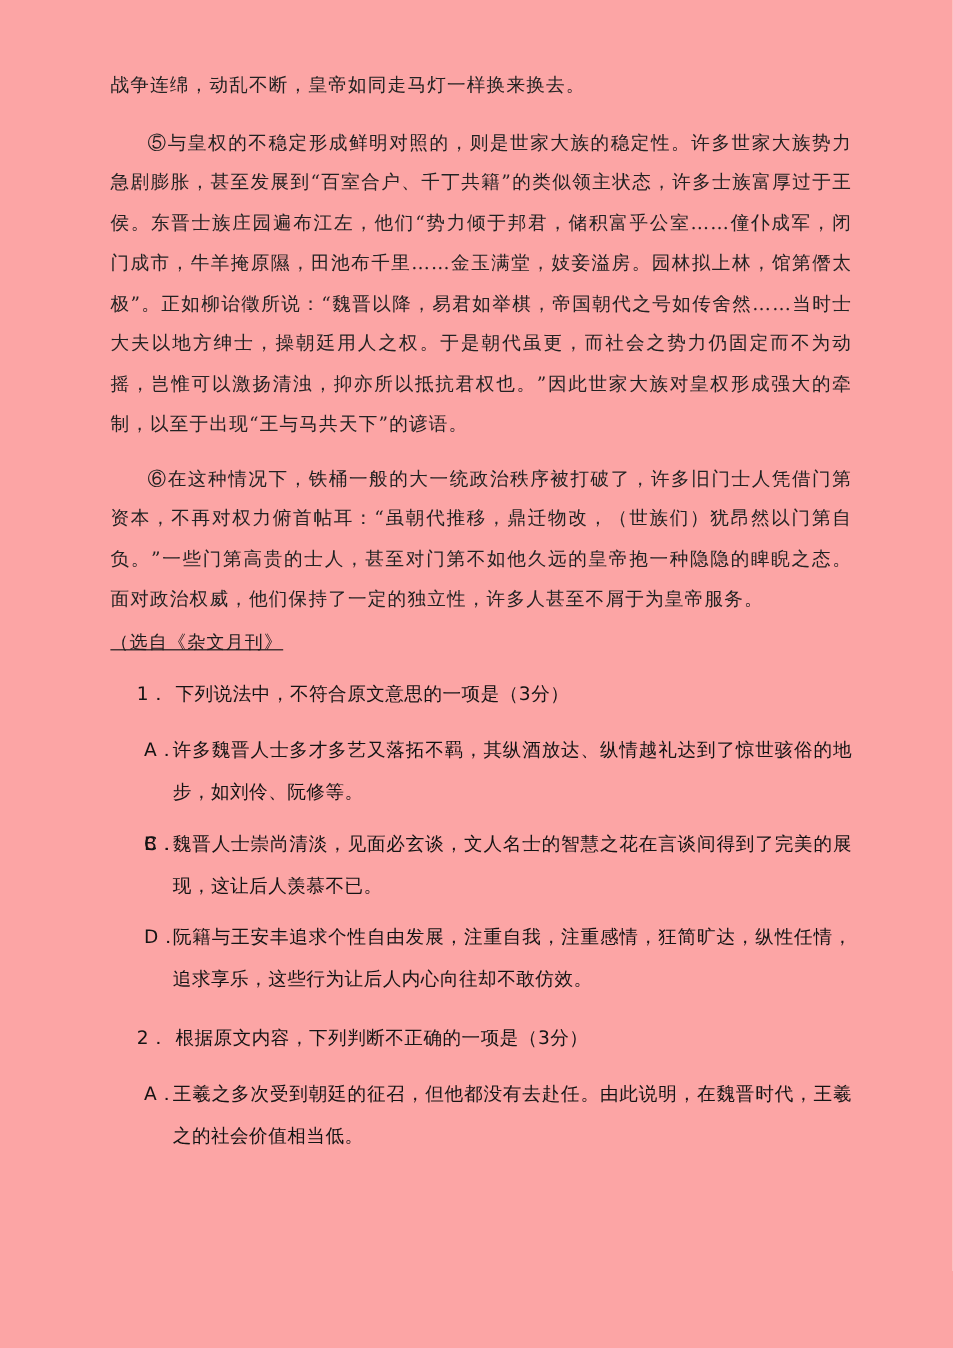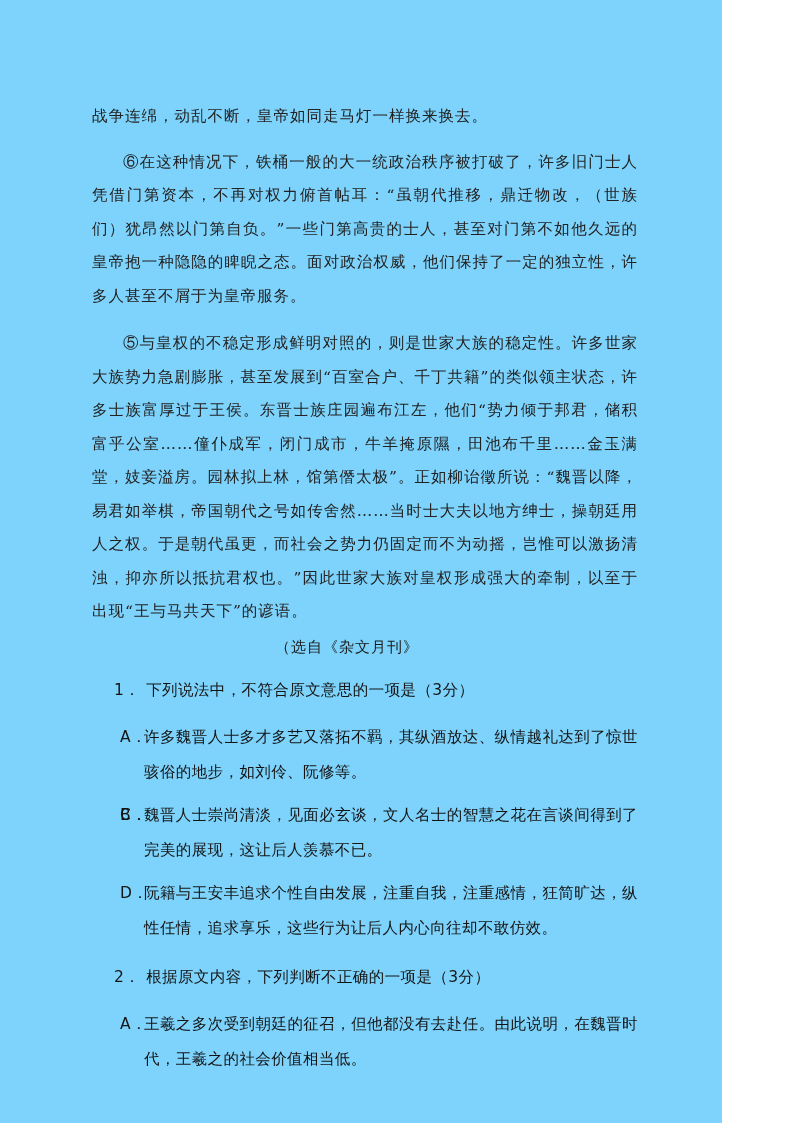--- a/index.html
+++ b/index.html
@@ -4,44 +4,45 @@
 <style>
   html, body { margin: 0; padding: 0; background: #ffffff; }
   body {
     width: 794px; height: 1123px;
     position: relative; overflow: hidden;
     font-family: "DejaVu Serif", serif;
     color: #1b1b1b;
   }
   .page {
     box-sizing: border-box;
-    width: 722px; height: 1123px;
-    padding: 100px 84px 0 92px;
-    background: #7dd3fc;
+    width: 794px; height: 1123px;
+    padding: 55px 84px 0 92px;
+    background: #fca5a5;
   }
   
   .body-line, .para {
     margin: 0;
     font-family: "DejaVu Serif", cursive;
     font-size: 15.5px;
     letter-spacing: 1px;
     line-height: 33.5px;
     text-align: justify;
     color: #222222;
   }
   .para { text-indent: 2em; margin-top: 14px; }
   .para.second { margin-top: 12px; }
   .attribution {
     margin: 4px 36px 0 0;
-    text-align: center;
+    text-align: left;
     font-family: "DejaVu Sans", sans-serif;
     font-size: 15px;
     letter-spacing: 1px;
     line-height: 28px;
     color: #1b1b1b;
+    text-decoration: underline;
   }
   
   .question {
     margin: 6px 0 0 10px;
     font-family: "DejaVu Sans", sans-serif;
     font-size: 15.5px;
     letter-spacing: 0.4px;
     line-height: 35px;
     color: #141414;
   }
@@ -56,23 +57,23 @@
   }
   .opt-label { position: absolute; left: 18px; top: 0; }
 </style>
 </head>
 <body>
 
 <div class="page">
 
   <p class="body-line">战争连绵，动乱不断，皇帝如同走马灯一样换来换去。</p>
 
+  <p class="para">⑤与皇权的不稳定形成鲜明对照的，则是世家大族的稳定性。许多世家大族势力急剧膨胀，甚至发展到“百室合户、千丁共籍”的类似领主状态，许多士族富厚过于王侯。东晋士族庄园遍布江左，他们“势力倾于邦君，储积富乎公室……僮仆成军，闭门成市，牛羊掩原隰，田池布千里……金玉满堂，妓妾溢房。园林拟上林，馆第僭太极”。正如柳诒徵所说：“魏晋以降，易君如举棋，帝国朝代之号如传舍然……当时士大夫以地方绅士，操朝廷用人之权。于是朝代虽更，而社会之势力仍固定而不为动摇，岂惟可以激扬清浊，抑亦所以抵抗君权也。”因此世家大族对皇权形成强大的牵制，以至于出现“王与马共天下”的谚语。</p>
+
   <p class="para second">⑥在这种情况下，铁桶一般的大一统政治秩序被打破了，许多旧门士人凭借门第资本，不再对权力俯首帖耳：“虽朝代推移，鼎迁物改，（世族们）犹昂然以门第自负。”一些门第高贵的士人，甚至对门第不如他久远的皇帝抱一种隐隐的睥睨之态。面对政治权威，他们保持了一定的独立性，许多人甚至不屑于为皇帝服务。</p>
-
-  <p class="para">⑤与皇权的不稳定形成鲜明对照的，则是世家大族的稳定性。许多世家大族势力急剧膨胀，甚至发展到“百室合户、千丁共籍”的类似领主状态，许多士族富厚过于王侯。东晋士族庄园遍布江左，他们“势力倾于邦君，储积富乎公室……僮仆成军，闭门成市，牛羊掩原隰，田池布千里……金玉满堂，妓妾溢房。园林拟上林，馆第僭太极”。正如柳诒徵所说：“魏晋以降，易君如举棋，帝国朝代之号如传舍然……当时士大夫以地方绅士，操朝廷用人之权。于是朝代虽更，而社会之势力仍固定而不为动摇，岂惟可以激扬清浊，抑亦所以抵抗君权也。”因此世家大族对皇权形成强大的牵制，以至于出现“王与马共天下”的谚语。</p>
 
   <p class="attribution">（选自《杂文月刊》</p>
 
   <div class="question">
     <p class="stem">
       <span class="qnum">1．</span><span>下列说法中，不符合原文意思的一项是（3分）</span>
     </p>
     <div class="option">
       <span class="opt-label">A．</span>
       <span class="opt-text">许多魏晋人士多才多艺又落拓不羁，其纵酒放达、纵情越礼达到了惊世骇俗的地步，如刘伶、阮修等。</span>

